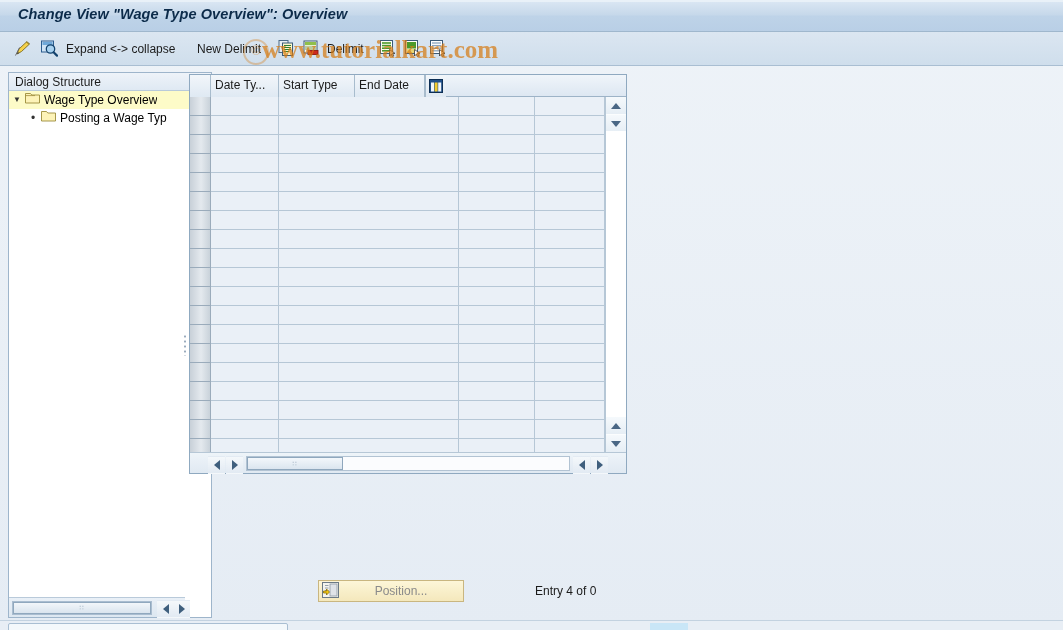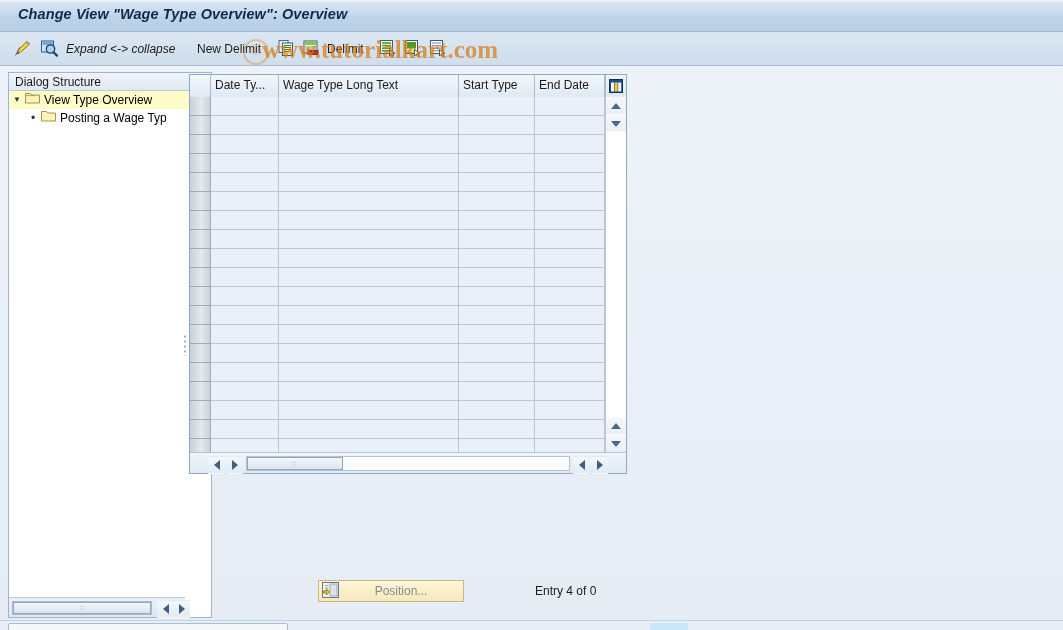--- a/index.html
+++ b/index.html
@@ -302,21 +302,21 @@
       <span class="tb-icon">
         <svg class="ic-mag" viewBox="0 0 18 18">
           <rect x="1.5" y="2" width="12" height="11" fill="#cfe3f5" stroke="#2c5d8f" stroke-width="1"></rect>
           <rect x="2.5" y="3" width="10" height="3" fill="#6fa8d8"></rect>
           <circle cx="10.5" cy="10" r="4.2" fill="#a9d2f0" stroke="#14436e" stroke-width="1.3"></circle>
           <path d="M13.6 13.2 L17 16.6" stroke="#14436e" stroke-width="2.2" stroke-linecap="round"></path>
         </svg>
       </span>
     </div>
 
-    <div class="tb-item" style="left:66px;font-style:italic;">
+    <div class="tb-item" style="left:66px;">
       <span class="tb-label">Expand &lt;-&gt; collapse</span>
     </div>
 
     <div class="tb-item" style="left:197px;">
       <span class="tb-label">New Delimit</span>
     </div>
 
     <div class="tb-item" style="left:277px;">
       <span class="tb-icon">
         <svg class="ic-generic" viewBox="0 0 18 18">
@@ -402,21 +402,21 @@
     <div class="tree-body">
 
       <div class="tree-row selected">
         <span class="tw-arrow">▼</span>
         <span class="folder-ic">
           <svg width="15" height="13" viewBox="0 0 15 13">
             <path d="M0.5 2.5 H5.5 L6.8 4 H14.5 V12 H0.5 Z" fill="#fdf3b8" stroke="#9c8c3a" stroke-width="0.9"></path>
             <path d="M0.5 4.6 H10" stroke="#9c8c3a" stroke-width="0.8"></path>
           </svg>
         </span>
-        <span class="tree-label">View Type Overview</span>
+        <span class="tree-label">Wage Type Overview</span>
       </div>
 
       <div class="tree-row">
         <span class="tw-indent"></span>
         <span class="tw-bullet">•</span>
         <span class="folder-ic">
           <svg width="15" height="13" viewBox="0 0 15 13">
             <path d="M0.5 2.5 H5.5 L6.8 4 H14.5 V12 H0.5 Z" fill="#fdf3b8" stroke="#9c8c3a" stroke-width="0.9"></path>
           </svg>
         </span>
@@ -442,21 +442,20 @@
 
   <div class="splitter">
     <div class="splitter-grip"></div>
   </div>
 
   <div class="grid-panel">
 
     <div class="grid-head">
       <div class="hcell sel"></div>
       <div class="hcell" style="width:68px;">Date Ty...</div>
-      <div class="hcell" style="width:180px;">Wage Type Long Text</div>
       <div class="hcell" style="width:76px;">Start Type</div>
       <div class="hcell" style="width:70px;">End Date</div>
       <div class="cfg-btn">
         <svg width="14" height="14" viewBox="0 0 14 14">
           <rect x="0.5" y="0.5" width="13" height="13" fill="#1e4f8a" stroke="#0d2f55" stroke-width="1"></rect>
           <rect x="2" y="3.5" width="3" height="9" fill="#f2f6fa"></rect>
           <rect x="5.6" y="3.5" width="3" height="9" fill="#f5cc30"></rect>
           <rect x="9.2" y="3.5" width="3" height="9" fill="#f2f6fa"></rect>
         </svg>
       </div>

